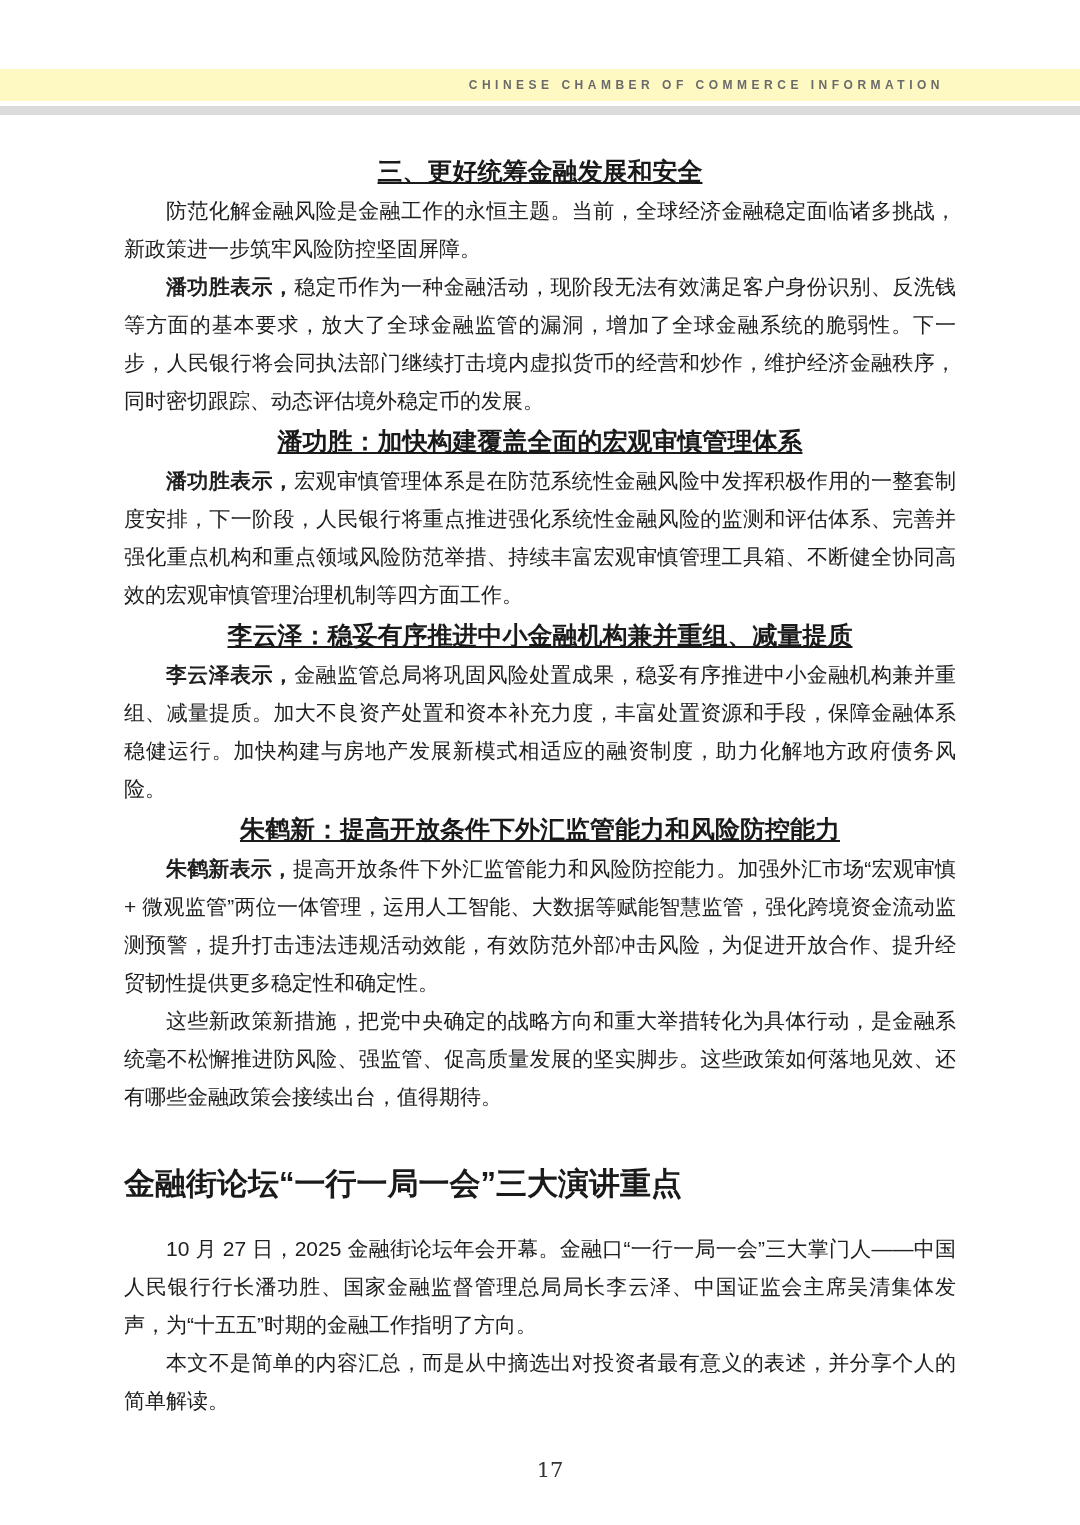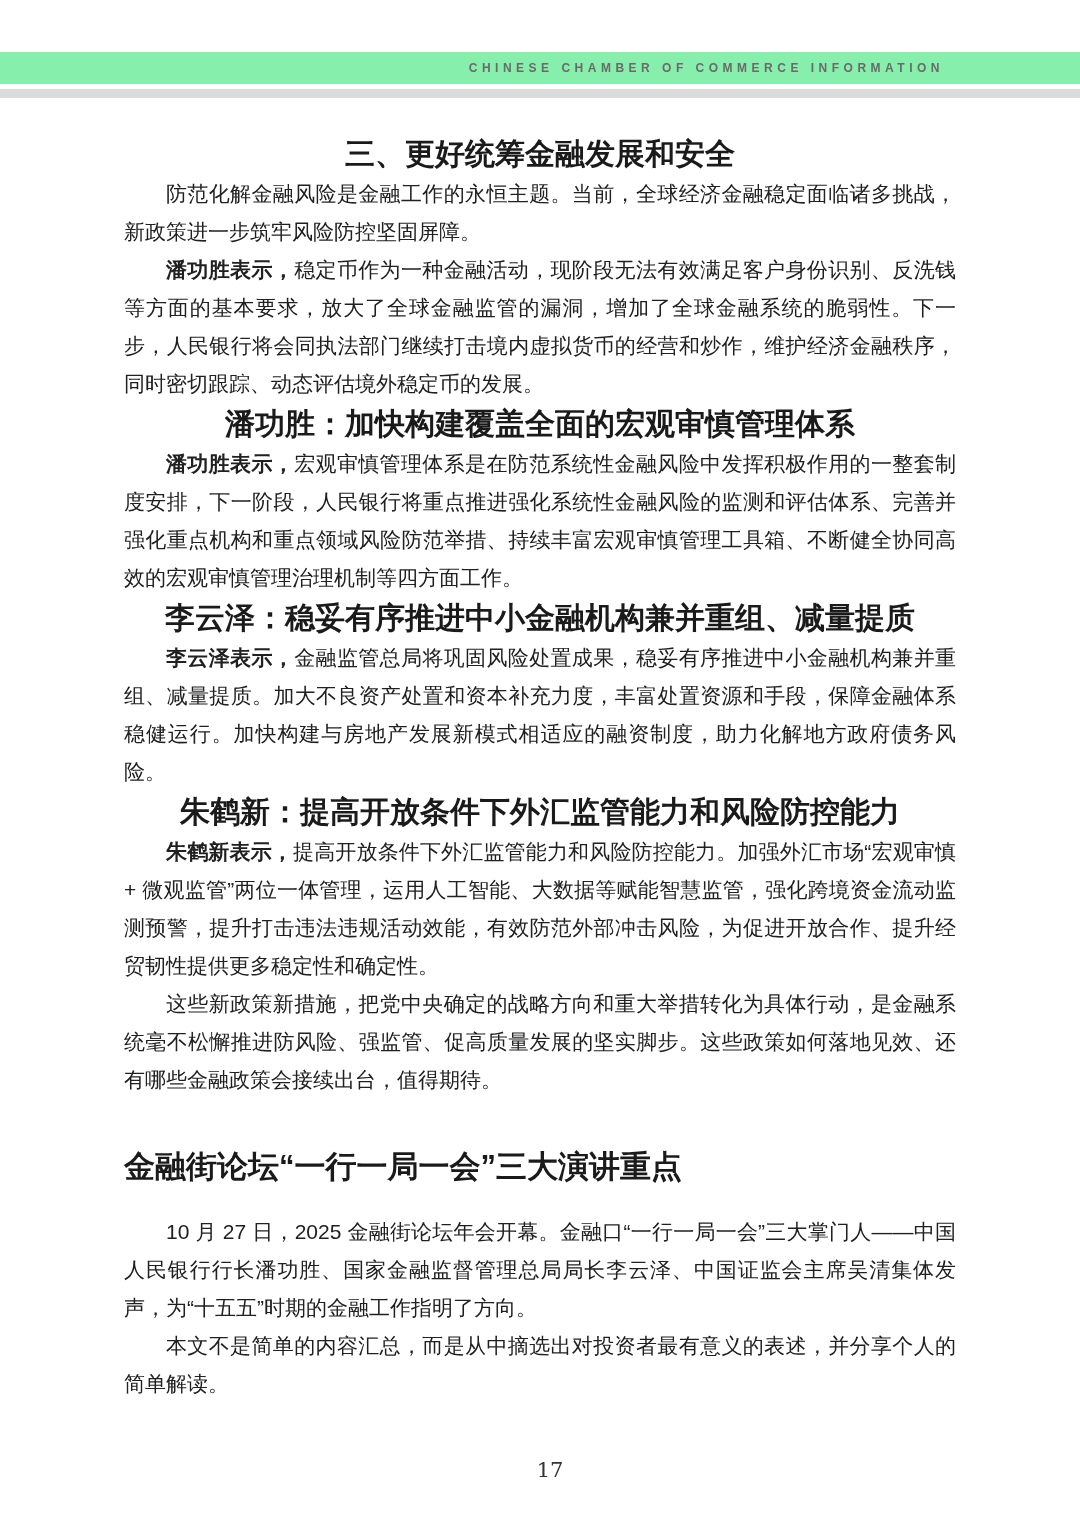--- a/index.html
+++ b/index.html
@@ -10,23 +10,23 @@
   body {
     width: 1080px;
     height: 1525px;
     position: relative;
     overflow: hidden;
     font-family: "Liberation Sans", "DejaVu Sans", sans-serif;
     color: #202020;
   }
   
   .banner {
-    margin-top: 52px;
+    margin-top: 69px;
     height: 32px;
-    background: #86efac;
+    background: #fef9c3;
     display: flex;
     align-items: center;
     justify-content: flex-end;
     padding-right: 136px;
   }
   .banner-text {
     font-size: 12px;
     font-weight: bold;
     letter-spacing: 4.5px;
     color: #6a6a6a;
@@ -41,26 +41,27 @@
     padding: 0 124px;
     font-size: 21px;
     line-height: 38px;
     text-align: justify;
   }
   .content p {
     margin: 0;
     text-indent: 2em;
   }
   .h-section {
-    font-size: 30px;
+    font-size: 25px;
     font-weight: bold;
     text-align: center;
     line-height: 40px;
     margin: 1px 0;
     color: #1a1a1a;
+    text-decoration: underline;
   }
   .h-first {
     margin-top: 36px;
   }
   .speaker {
     font-weight: bold;
   }
   .source {
     float: right;
     text-indent: 0;

